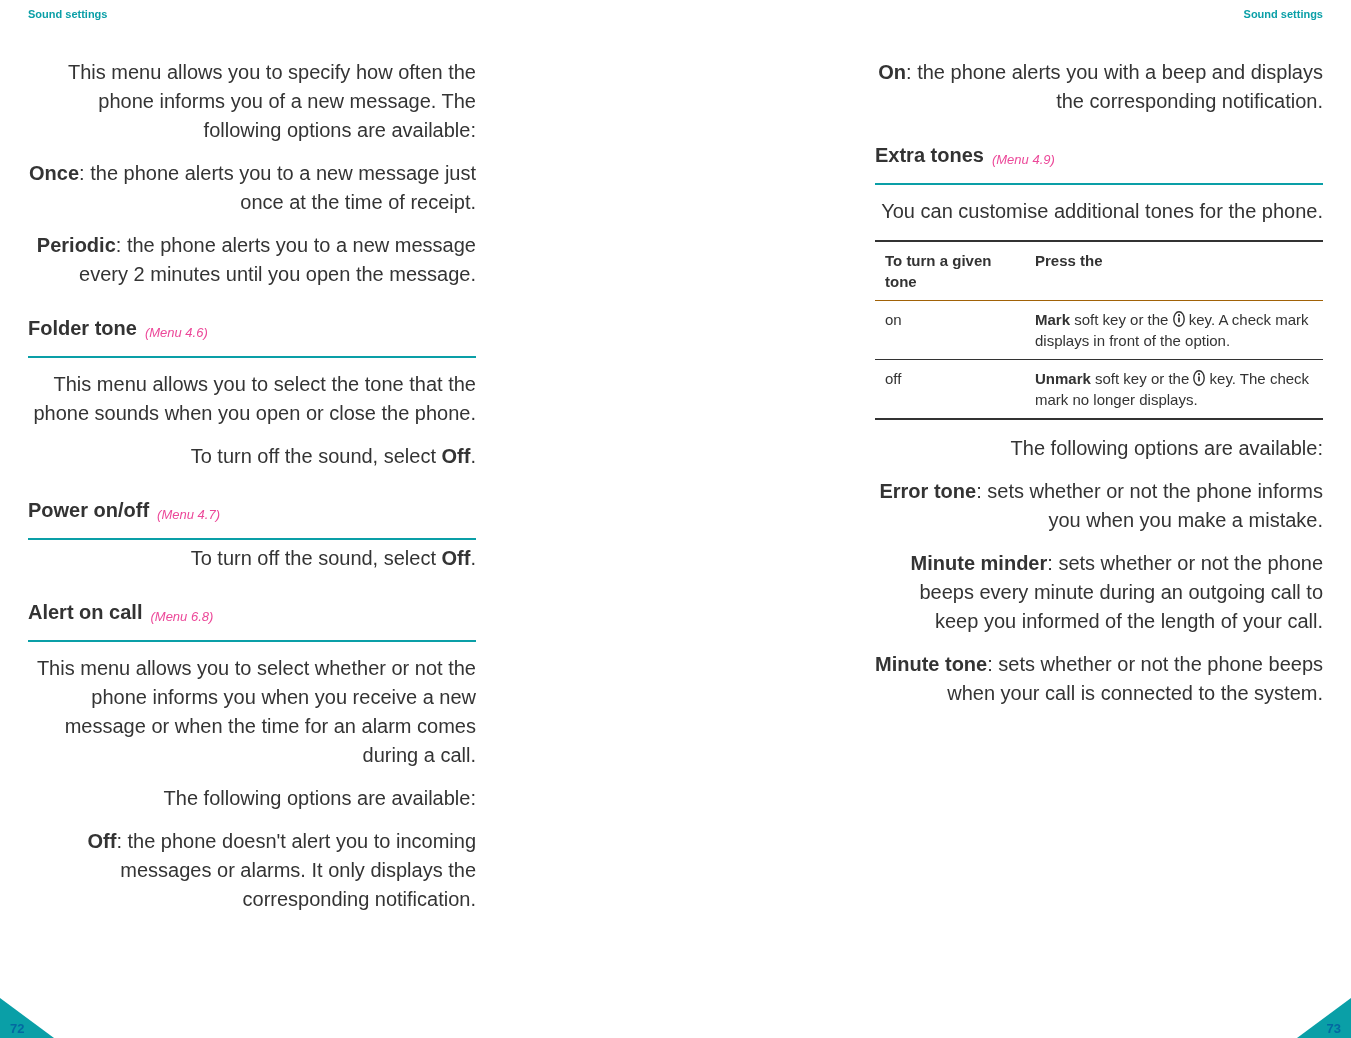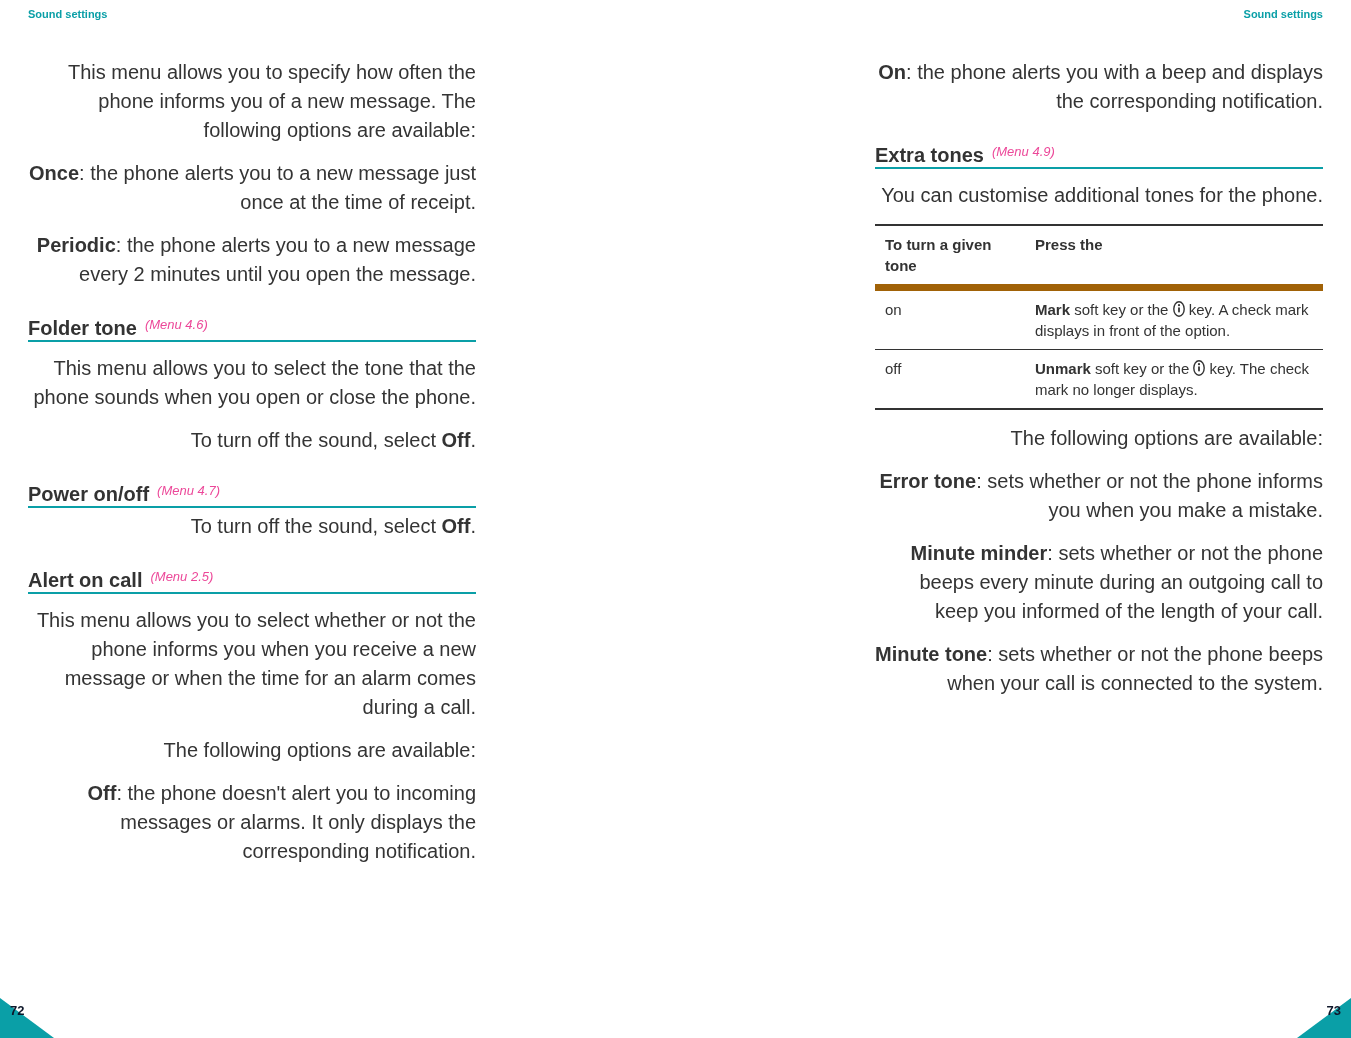--- a/index.html
+++ b/index.html
@@ -8,34 +8,34 @@
   .page { width: 50%; height: 100%; position: relative; padding: 0 0 0 0; }
   .running-head { position: absolute; top: 8px; font-size: 11px; font-weight: bold; color: #0a9fa7; }
   .page.left .running-head { left: 28px; }
   .page.right .running-head { right: 28px; }
   .content { position: absolute; top: 58px; }
   .page.left .content { left: 28px; width: 448px; }
   .page.right .content { left: 785px - 0; }
   .page.right .content { left: 100px;  }
   .page .content { width: 448px; }
   p { font-size: 20px; line-height: 1.45; margin-bottom: 14px; color: #343434; text-align: right; }
-  .section-head { margin-top: 28px; margin-bottom: 4px; border-bottom: 2px solid #0a9fa7; padding-bottom: 0; display: flex; align-items: flex-start; gap: 8px; }
+  .section-head { margin-top: 28px; margin-bottom: 4px; border-bottom: 2px solid #0a9fa7; padding-bottom: 16px; display: flex; align-items: flex-end; gap: 8px; }
   .section-title { font-size: 20px; font-weight: bold; color: #333; }
   .section-menu { font-size: 13px; color: #ec4899; font-style: italic; }
   .after-head { margin-top: 12px; }
   .bold { font-weight: bold; }
   table.tone { border-collapse: collapse; width: 100%; margin: 6px 0 14px 0; font-size: 15px; }
   table.tone th, table.tone td { text-align: left; padding: 8px 10px; vertical-align: top; line-height: 1.4; }
-  table.tone thead th { border-top: 2px solid #333; border-bottom: 7px solid #a16207; font-weight: bold; }
+  table.tone thead th { border-top: 2px solid #333; border-bottom: 1px solid #a16207; font-weight: bold; }
   table.tone tbody tr:first-child td { border-bottom: 1px solid #333; }
   table.tone tbody tr:last-child td { border-bottom: 2px solid #333; }
   table.tone th:first-child, table.tone td:first-child { width: 150px; }
   .ikey { display: inline-block; width: 12px; height: 16px; vertical-align: -2px; }
   .ikey svg { width: 12px; height: 16px; display: block; }
-  .pagenum { position: absolute; bottom: 20px; color: #0f172a; font-size: 13px; font-weight: bold; }
+  .pagenum { position: absolute; bottom: 2px; color: #0369a1; font-size: 13px; font-weight: bold; }
   .tri { position: absolute; bottom: 0; width: 0; height: 0; }
   .page.left .tri { left: 0; border-left: 0 solid transparent; border-bottom: 40px solid #0a9fa7; border-right: 54px solid transparent; }
   .page.right .tri { right: 0; border-right: 0 solid transparent; border-bottom: 40px solid #0a9fa7; border-left: 54px solid transparent; }
   .page.left .pagenum { left: 10px; }
   .page.right .pagenum { right: 10px; }
 </style>
 </head>
 <body>
 
 <div class="spread">
@@ -66,21 +66,21 @@
       <div class="section-head">
         <span class="section-title">Power on/off</span>
         <span class="section-menu">(Menu 4.7)</span>
       </div>
       <p>
         <span>To turn off the sound, select </span><span class="bold">Off</span><span>.</span>
       </p>
 
       <div class="section-head">
         <span class="section-title">Alert on call</span>
-        <span class="section-menu">(Menu 2.5)</span>
+        <span class="section-menu">(Menu 6.8)</span>
       </div>
       <p class="after-head">This menu allows you to select whether or not the phone informs you when you receive a new message or when the time for an alarm comes during a call.</p>
       <p>The following options are available:</p>
       <p>
         <span class="bold">Off</span><span>: the phone doesn't alert you to incoming messages or alarms. It only displays the corresponding notification.</span>
       </p>
     </div>
 
     <div class="tri"></div>
     <div class="pagenum">72</div>

